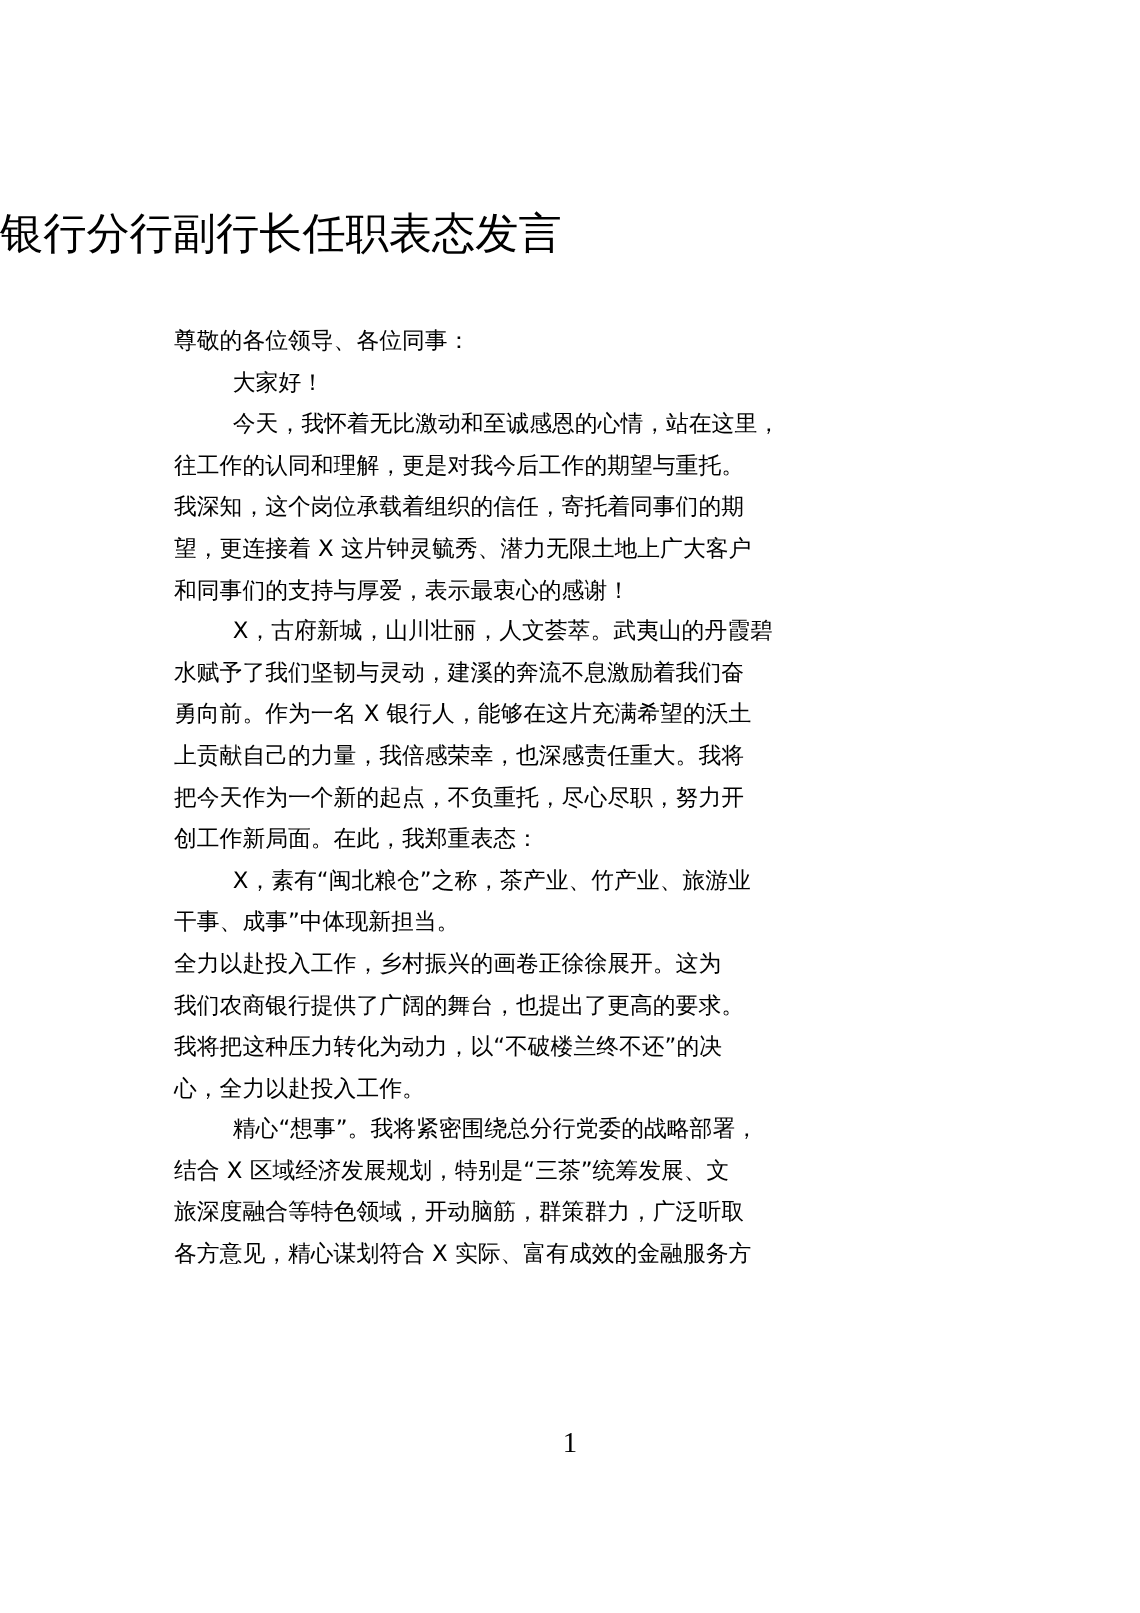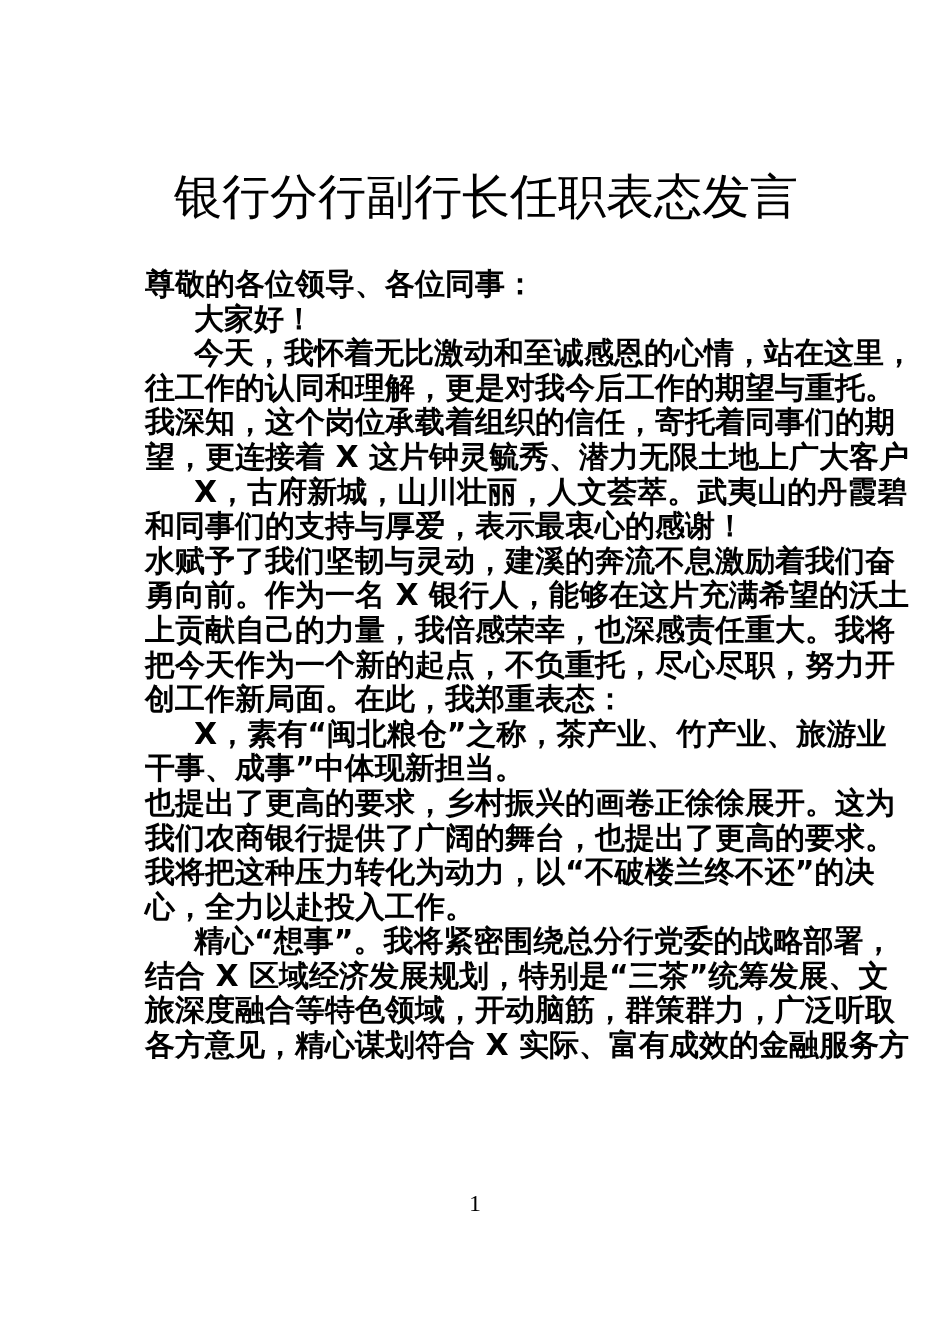--- a/index.html
+++ b/index.html
@@ -1,49 +1,49 @@
 <!DOCTYPE html>
 <html><head>
   <meta charset="utf-8">
   <style>
     html, body { margin: 0; padding: 0; background: #ffffff; }
     body { width: 950px; height: 1344px; position: relative; overflow: hidden;
            font-family: "DejaVu Sans", sans-serif; color: #000; }
     .page { position: absolute; left: 0; top: 0; width: 950px; height: 1344px; background: #fff; }
-    .title { position: absolute; top: 172px; left: 0; width: 798px; text-align: right;
-             font-size: 48px; line-height: 48px; letter-spacing: 0px; }
+    .title { position: absolute; top: 172px; left: 0; width: 798px; text-align: left;
+             font-size: 36px; line-height: 48px; letter-spacing: 0px; }
     .body { position: absolute; left: 145px; top: 267px; width: 690px; }
-    .line { display: block; font-size: 30px; line-height: 34.6px; height: 34.6px; white-space: nowrap; font-weight: bold; }
+    .line { display: block; font-size: 19px; line-height: 34.6px; height: 34.6px; white-space: nowrap; }
     .indent { padding-left: 49px; }
     .page-number { position: absolute; top: 1188px; left: 0; width: 950px; text-align: center;
                    font-family: "Liberation Serif", serif; font-size: 24px; line-height: 30px; }
   </style>
 </head>
 <body>
 
 <div class="page">
   <div class="title">银行分行副行长任职表态发言</div>
 
   <div class="body">
     <span class="line">尊敬的各位领导、各位同事：</span>
     <span class="line indent">大家好！</span>
     <span class="line indent">今天，我怀着无比激动和至诚感恩的心情，站在这里，</span>
     <span class="line">往工作的认同和理解，更是对我今后工作的期望与重托。</span>
     <span class="line">我深知，这个岗位承载着组织的信任，寄托着同事们的期</span>
     <span class="line">望，更连接着 X 这片钟灵毓秀、潜力无限土地上广大客户</span>
+    <span class="line">和同事们的支持与厚爱，表示最衷心的感谢！</span>
     <span class="line indent">X，古府新城，山川壮丽，人文荟萃。武夷山的丹霞碧</span>
-    <span class="line">和同事们的支持与厚爱，表示最衷心的感谢！</span>
     <span class="line">水赋予了我们坚韧与灵动，建溪的奔流不息激励着我们奋</span>
     <span class="line">勇向前。作为一名 X 银行人，能够在这片充满希望的沃土</span>
     <span class="line">上贡献自己的力量，我倍感荣幸，也深感责任重大。我将</span>
     <span class="line">把今天作为一个新的起点，不负重托，尽心尽职，努力开</span>
     <span class="line">创工作新局面。在此，我郑重表态：</span>
     <span class="line indent">X，素有“闽北粮仓”之称，茶产业、竹产业、旅游业</span>
     <span class="line">干事、成事”中体现新担当。</span>
-    <span class="line">也提出了更高的要求，乡村振兴的画卷正徐徐展开。这为</span>
+    <span class="line">全力以赴投入工作，乡村振兴的画卷正徐徐展开。这为</span>
     <span class="line">我们农商银行提供了广阔的舞台，也提出了更高的要求。</span>
     <span class="line">我将把这种压力转化为动力，以“不破楼兰终不还”的决</span>
     <span class="line">心，全力以赴投入工作。</span>
     <span class="line indent">精心“想事”。我将紧密围绕总分行党委的战略部署，</span>
     <span class="line">结合 X 区域经济发展规划，特别是“三茶”统筹发展、文</span>
     <span class="line">旅深度融合等特色领域，开动脑筋，群策群力，广泛听取</span>
     <span class="line">各方意见，精心谋划符合 X 实际、富有成效的金融服务方</span>
   </div>
 
   <div class="page-number">1</div>

